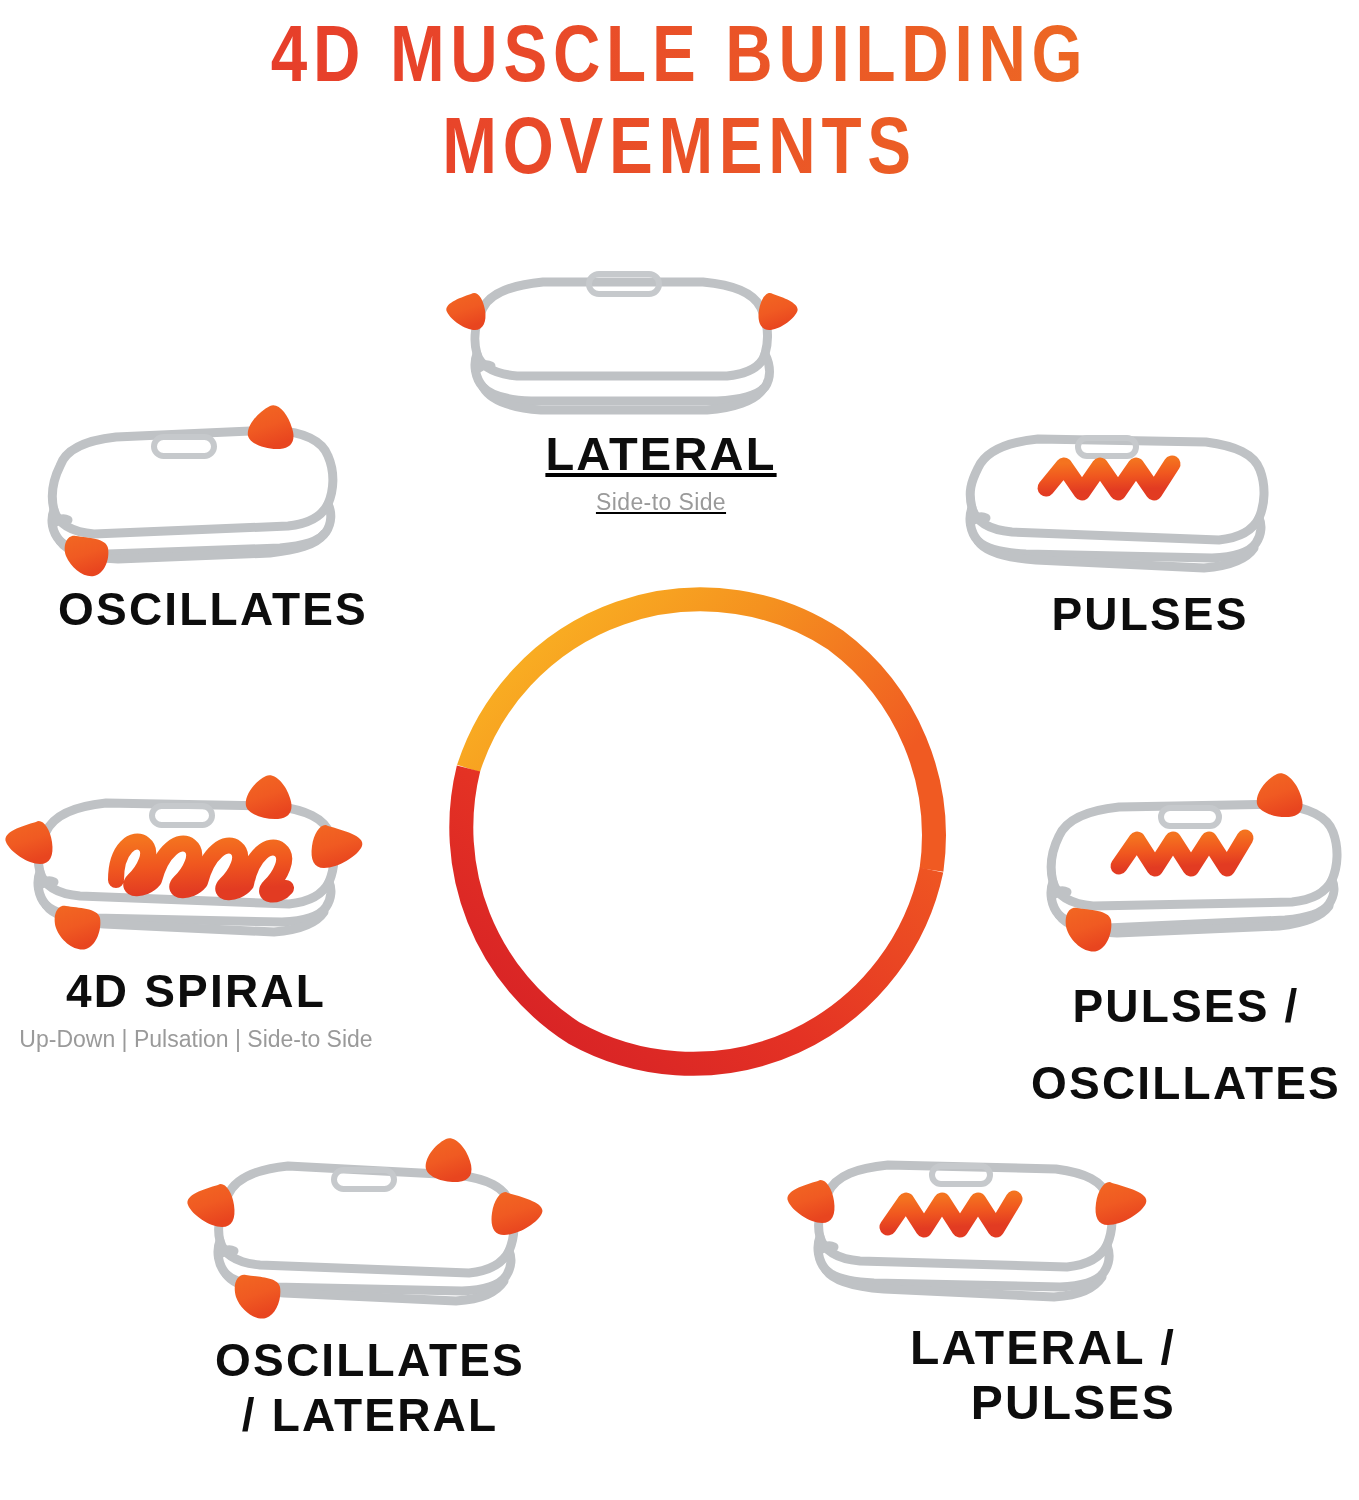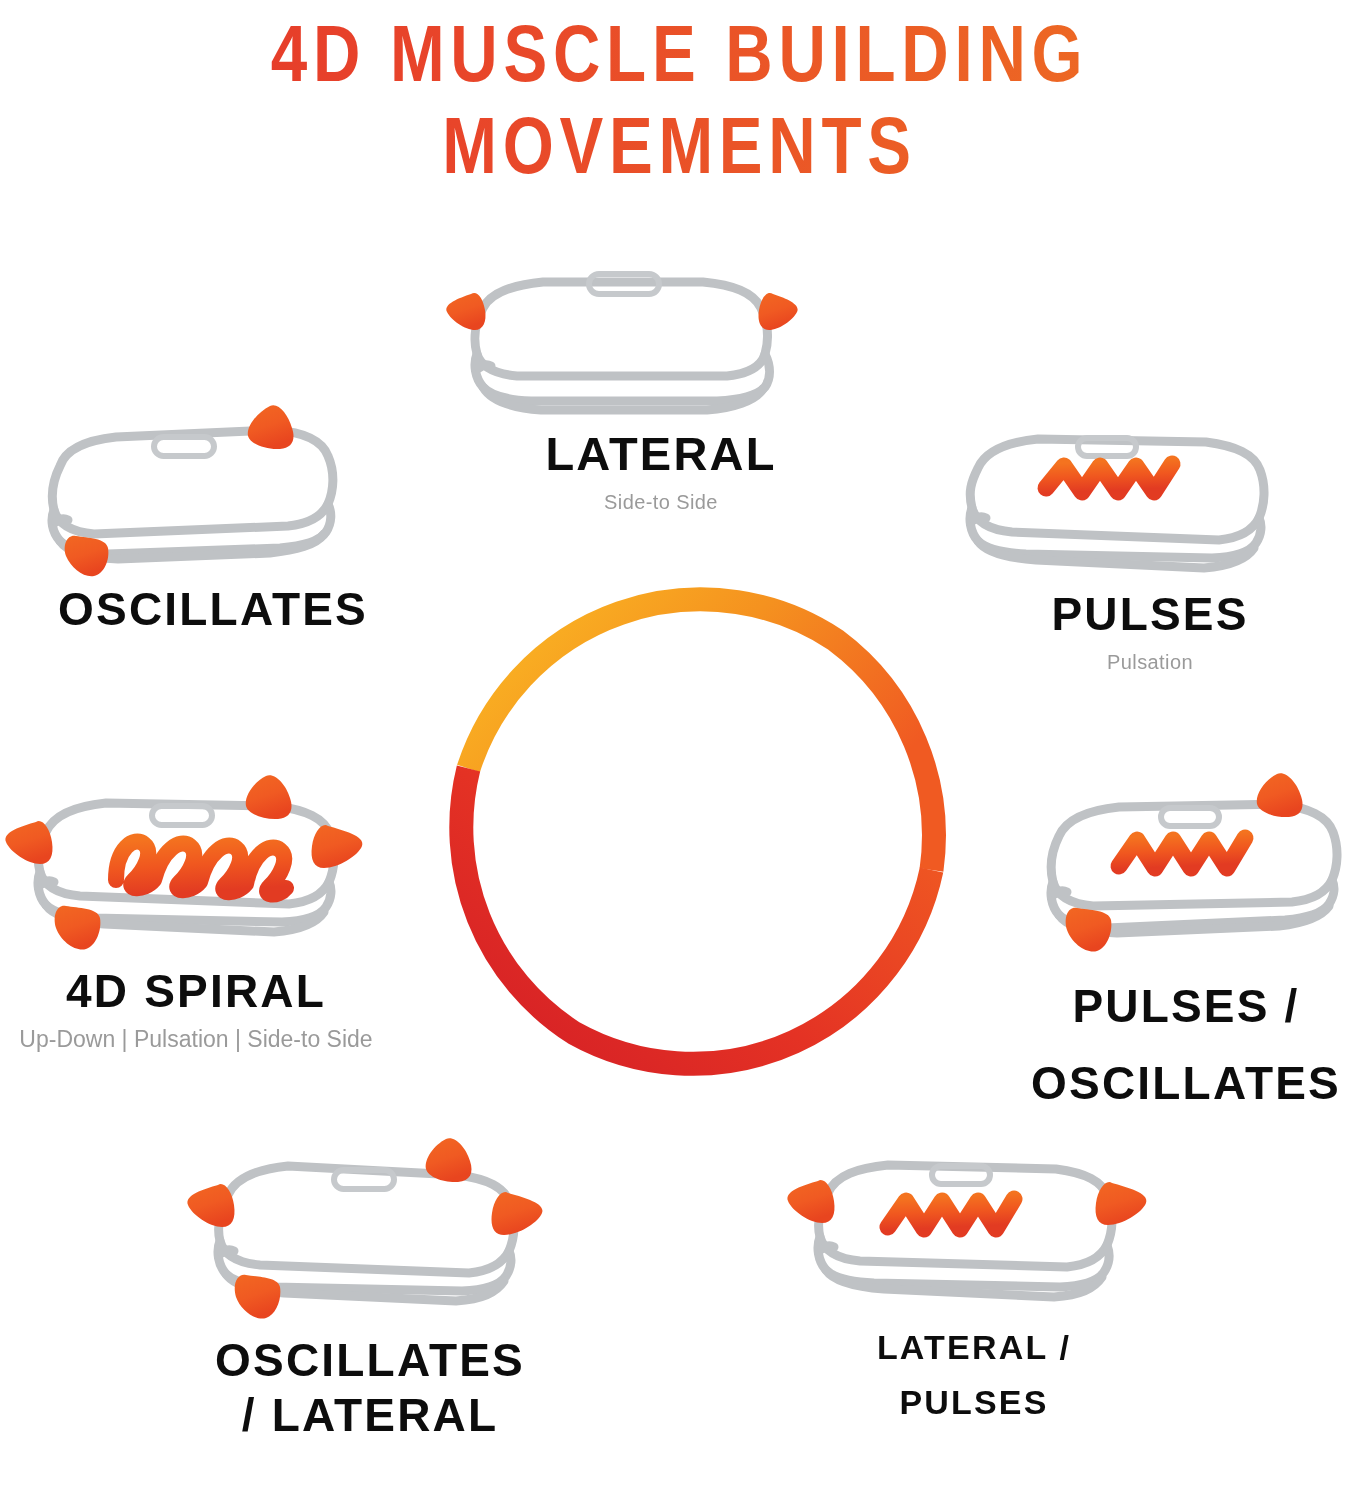--- a/index.html
+++ b/index.html
@@ -66,43 +66,43 @@
     font-size: 46px;
     line-height: 52px;
     letter-spacing: 2.2px;
     text-transform: uppercase;
     white-space: pre-line;
   }
   .item-sub {
     font-family: "Liberation Sans", sans-serif;
     font-weight: 400;
     color: #9a9a9a;
-    font-size: 20px;
+    font-size: 23px;
     line-height: 30px;
     letter-spacing: 0.4px;
     margin-top: 7px;
     white-space: nowrap;
   }
 
   
-  #item-lateral            { left: 421px;  top: 268px; width: 480px; }
+  #item-lateral            { left: 421px;  top: 268px; width: 480px; text-decoration: underline; }
   #item-oscillates         { left: 8px;    top: 398px; width: 410px; }
   #item-pulses             { left: 948px;  top: 428px; width: 404px; }
   #item-spiral             { left: -6px;   top: 770px; width: 404px; }
   #item-pulses-oscillates  { left: 1013px; top: 768px; width: 346px; }
   #item-oscillates-lateral { left: 170px;  top: 1133px; width: 400px; }
   #item-lateral-pulses     { left: 772px;  top: 1155px; width: 404px; }
 
   #item-lateral .item-label            { font-size: 47px; }
   #item-oscillates .item-label         { font-size: 46px; }
   #item-pulses .item-label             { font-size: 46px; }
   #item-spiral .item-label             { font-size: 46px; }
   #item-pulses-oscillates .item-label  { font-size: 46px; line-height: 77px; }
   #item-oscillates-lateral .item-label { font-size: 46px; line-height: 55px; }
-  #item-lateral-pulses .item-label     { font-size: 34px; line-height: 55px; }
+  #item-lateral-pulses .item-label     { font-size: 48px; line-height: 55px; text-align: right; }
 
   #item-spiral .item-sub { font-size: 23px; letter-spacing: 0px; }
 </style>
 </head>
 <body>
 
 <div id="page">
 
   <div class="title-block">
     <div class="title-line">4D MUSCLE BUILDING</div>
@@ -216,21 +216,20 @@
           <path d="M26 92 q6 -5 12 -2"></path>
         </g>
         <g fill="none" stroke="#C6C9CC" stroke-width="6" stroke-linejoin="round">
           <rect x="130" y="10" width="58" height="18" rx="9"></rect>
         </g>
 
         <path d="M98 60 L116 38 L134 64 L152 38 L170 64 L188 38 L206 64 L224 36" fill="none" stroke="url(#gWave)" stroke-width="17" stroke-linecap="round" stroke-linejoin="round"></path>
       </svg>
     </div>
     <div class="item-label">PULSES</div>
-    <div class="item-sub">Pulsation</div>
   </div>
 
   <div class="item" id="item-spiral">
     <div class="item-icon">
       <svg width="400" height="195" viewBox="0 0 400 195">
         <g fill="none" stroke="#BFC2C5" stroke-width="9" stroke-linecap="round" stroke-linejoin="round">
           <path d="M52 62 C60 44, 82 36, 112 33 L282 36 C312 40, 330 48, 336 64
                    C342 80, 341 98, 335 112 C329 124, 315 132, 295 134 L86 126
                    C64 124, 50 116, 46 102 C42 86, 45 76, 52 62 Z"></path>
           <path d="M46 102 C42 112, 44 126, 52 135 C60 143, 78 147, 100 148 L288 152

